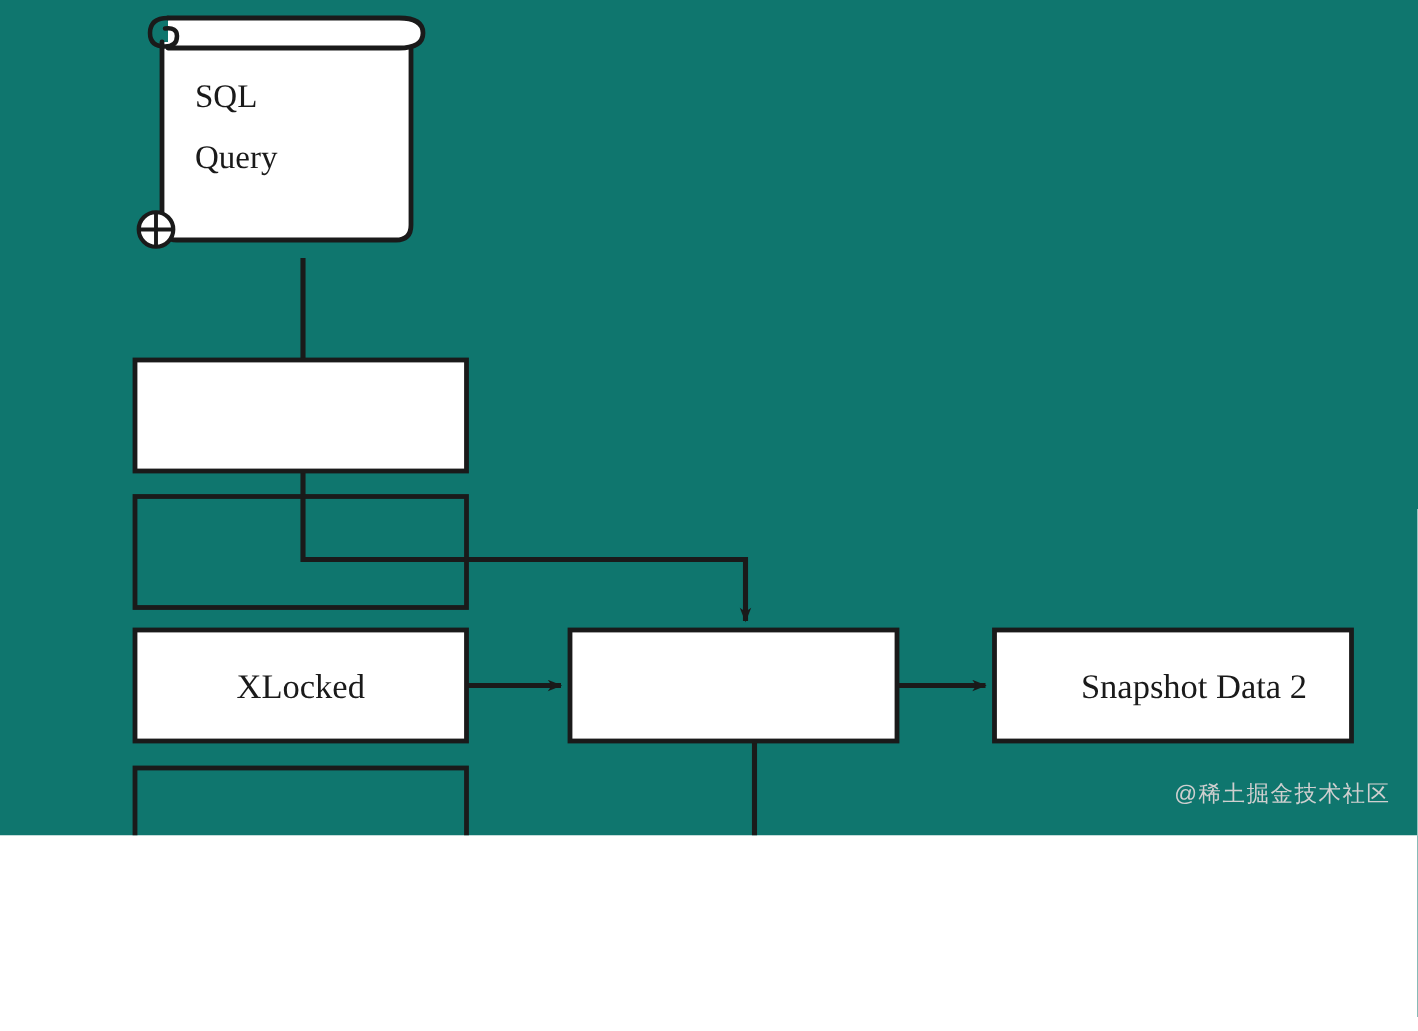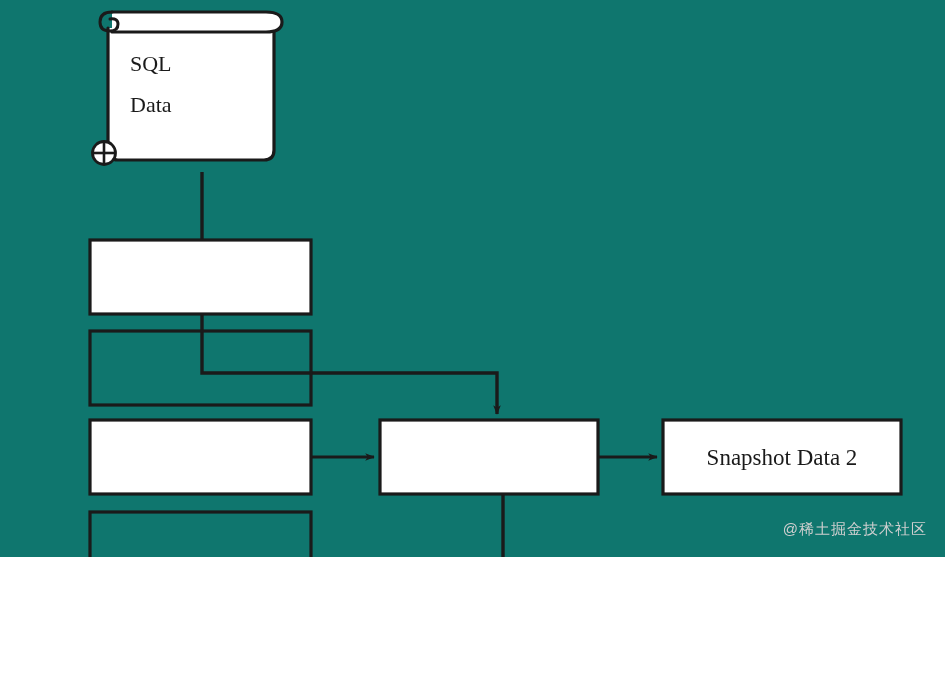--- a/index.html
+++ b/index.html
@@ -97,22 +97,23 @@
 
     <rect x="90" y="609" width="221" height="74" fill="none" stroke="#1a1a1a" stroke-width="3.2"></rect>
 
     <rect x="380" y="420" width="218" height="74" fill="#ffffff" stroke="#1a1a1a" stroke-width="3.2"></rect>
 
     <rect x="663" y="420" width="238" height="74" fill="#ffffff" stroke="#1a1a1a" stroke-width="3.2"></rect>
   </svg>
 
   <div class="node-label scroll-label" style="left:130px; top:44px;">
     <div>SQL</div>
-    <div>Data</div>
+    <div>Query</div>
   </div>
 
+  <div class="node-label box-label" style="left:90px; top:446px; width:221px; text-align:center;">XLocked</div>
 
 
-  <div class="node-label box-label" style="left:663px; top:446px; width:238px; text-align:center;">Snapshot Data 2</div>
+  <div class="node-label box-label" style="left:663px; top:446px; width:238px; text-align:center;padding-left:14px;">Snapshot Data 2</div>
 
   <div class="watermark">@稀土掘金技术社区</div>
 
 </div>
 
 </body></html>

